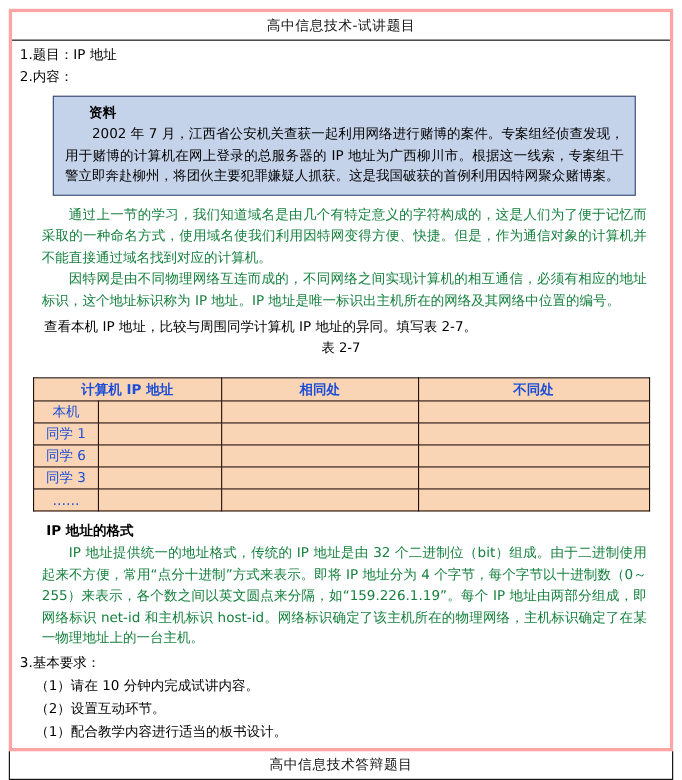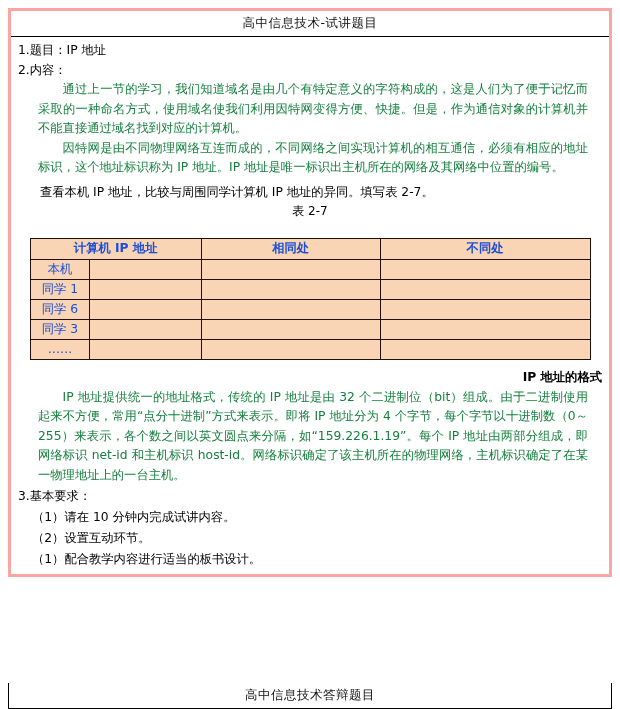--- a/index.html
+++ b/index.html
@@ -125,21 +125,20 @@
   .col-b { width: 104px; }
   .col-c { width: 167px; }
   .col-d { width: 196px; }
 
   
   .format-head {
     font-weight: bold;
     font-size: 12.3px;
     line-height: 22px;
     padding-left: 24px;
-    text-align: right;
   }
   .format-body {
     font-size: 12.3px;
     line-height: 19.5px;
     text-indent: 2em;
     text-align: justify;
   }
 
   .req-list { margin-top: 1px; }
   .req-item {
@@ -168,20 +167,24 @@
   <div class="doc-frame">
 
     <div class="section-title">高中信息技术-试讲题目</div>
 
     <div class="body-area">
 
       <div class="numbered">1.题目：IP 地址</div>
 
       <div class="numbered">2.内容：</div>
 
+      <div class="callout">
+        <div class="callout-title">资料</div>
+        <div class="callout-body">2002 年 7 月，江西省公安机关查获一起利用网络进行赌博的案件。专案组经侦查发现，用于赌博的计算机在网上登录的总服务器的 IP 地址为广西柳川市。根据这一线索，专案组干警立即奔赴柳州，将团伙主要犯罪嫌疑人抓获。这是我国破获的首例利用因特网聚众赌博案。</div>
+      </div>
 
       <div class="inner-pad">
         <p class="indent2">通过上一节的学习，我们知道域名是由几个有特定意义的字符构成的，这是人们为了便于记忆而采取的一种命名方式，使用域名使我们利用因特网变得方便、快捷。但是，作为通信对象的计算机并不能直接通过域名找到对应的计算机。</p>
         <p class="indent2">因特网是由不同物理网络互连而成的，不同网络之间实现计算机的相互通信，必须有相应的地址标识，这个地址标识称为 IP 地址。IP 地址是唯一标识出主机所在的网络及其网络中位置的编号。</p>
       </div>
 
       <div class="practice-wrap">
         <div class="practice-text">查看本机 IP 地址，比较与周围同学计算机 IP 地址的异同。填写表 2-7。</div>
       </div>
 

